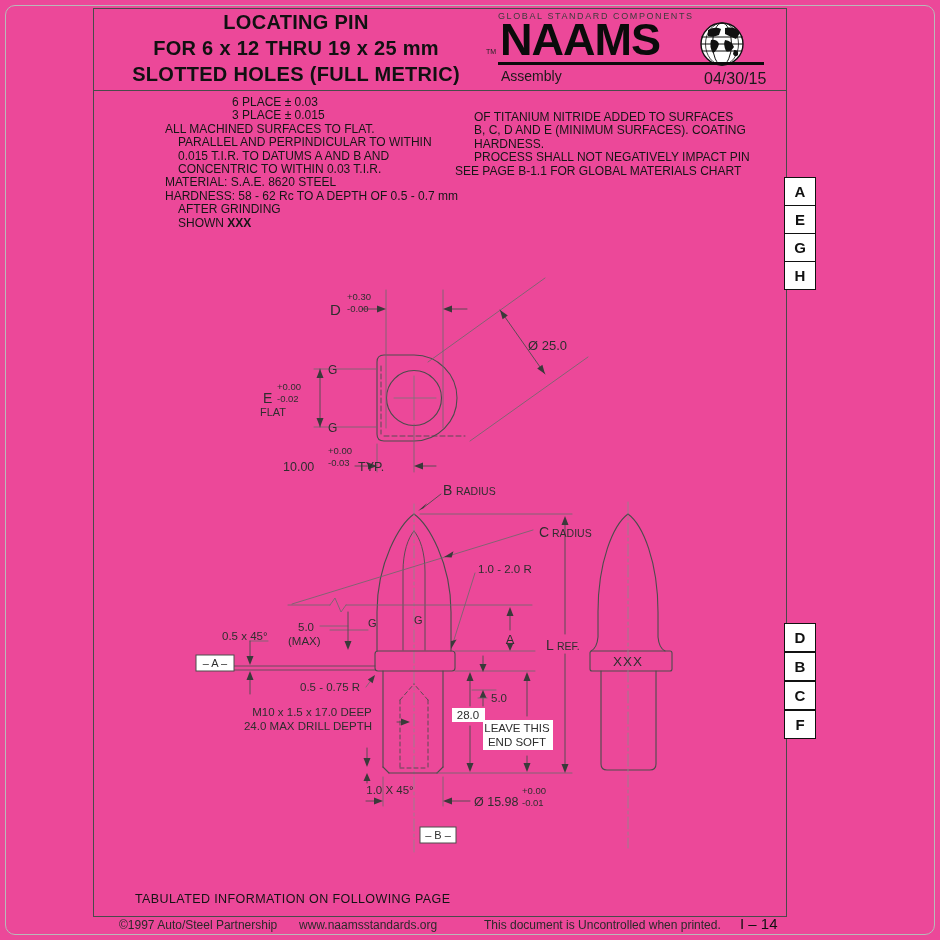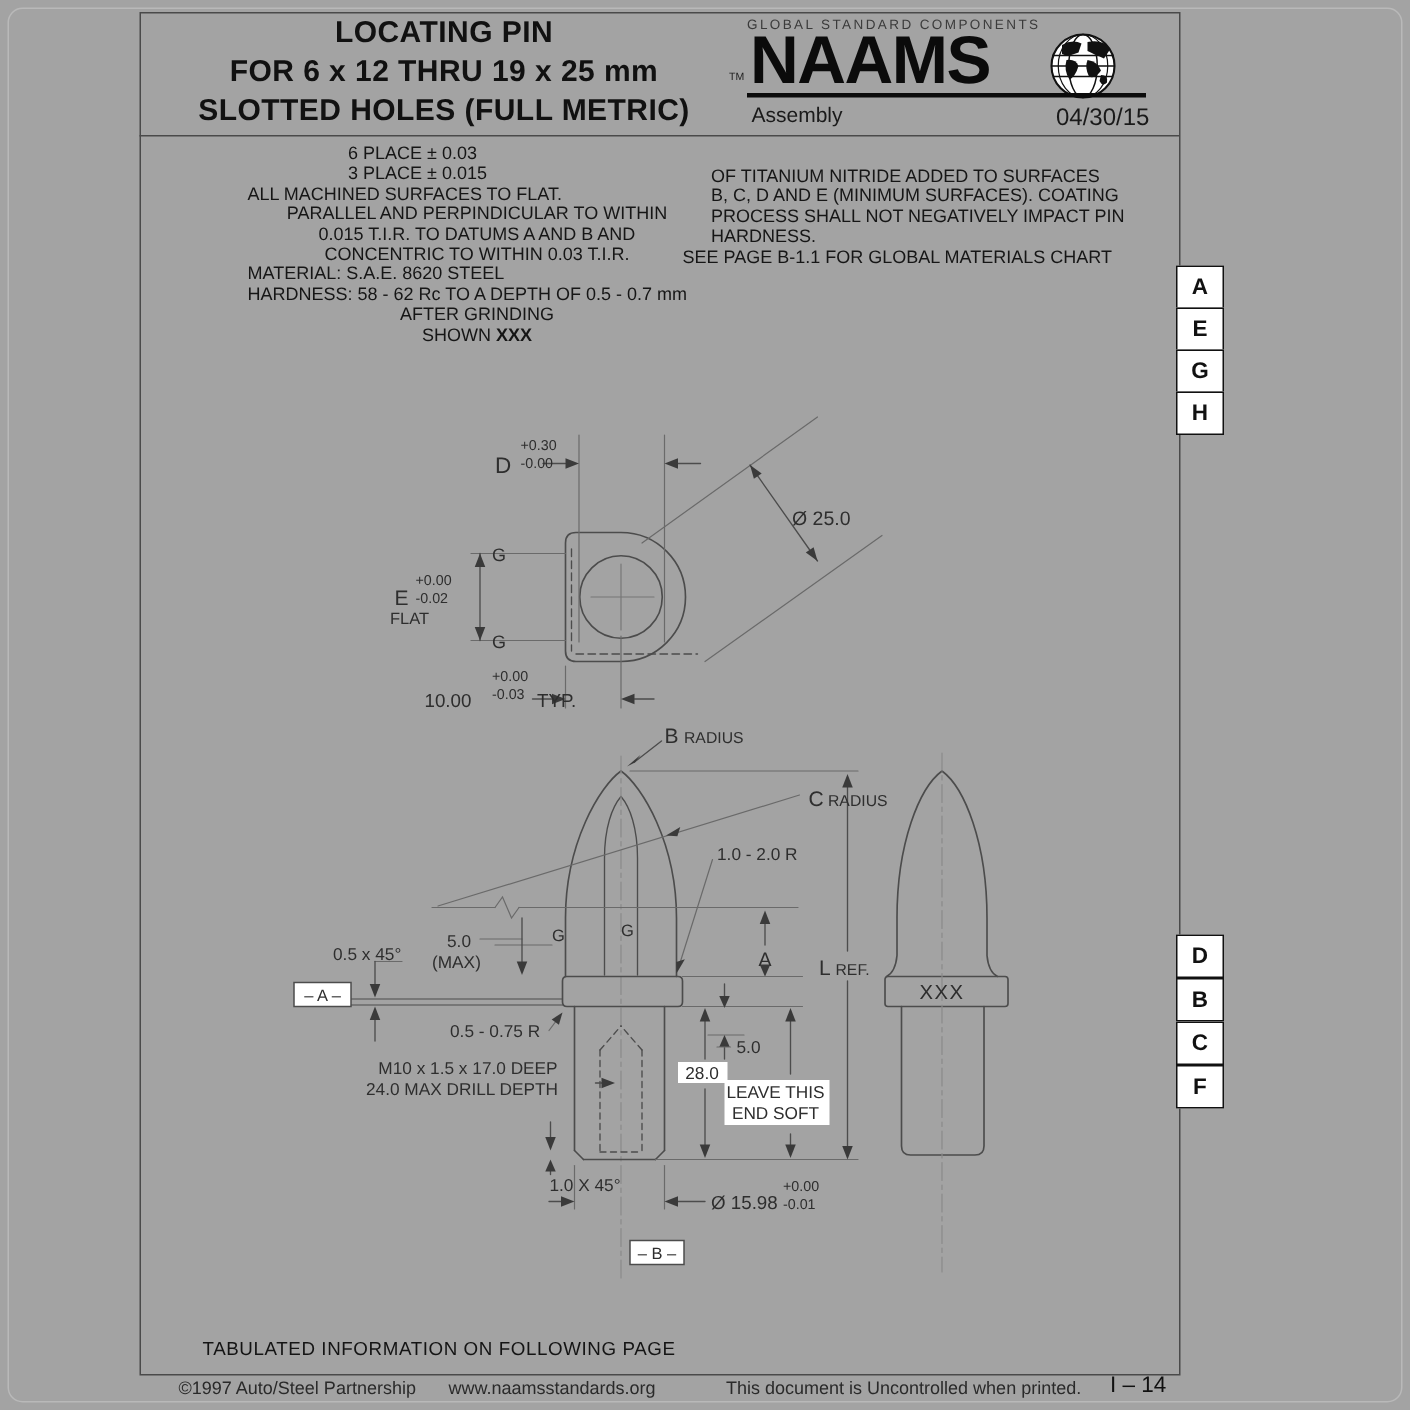--- a/index.html
+++ b/index.html
@@ -1,16 +1,16 @@
 <!DOCTYPE html>
 <html><head>
 <meta charset="utf-8">
 <style>
   html,body{margin:0;padding:0;background:#fff;}
-  #page{position:relative;width:940px;height:940px;background:#a3a3a3;overflow:hidden;
+  #page{position:relative;width:940px;height:940px;background:#ec4899;overflow:hidden;
         font-family:"Liberation Sans",sans-serif;color:#1a1a1a;}
   .pageborder{position:absolute;left:5px;top:5px;width:928px;height:928px;
         border:1px solid #b9b9b9;border-radius:10px;}
   
   .frame{position:absolute;left:93px;top:8px;width:692px;height:907px;border:1.5px solid #4a4a4a;}
   .headerline{position:absolute;left:93px;top:90px;width:693px;height:0;border-top:1.5px solid #4a4a4a;}
   
   .titleblock{position:absolute;left:100px;top:9px;width:392px;text-align:center;
         font-weight:bold;font-size:20px;line-height:26px;letter-spacing:.3px;color:#111;}
   .tagline{position:absolute;left:498px;top:11px;font-size:9px;letter-spacing:1.6px;color:#3b3b3b;}
@@ -18,21 +18,21 @@
   .brandname{position:absolute;left:500px;top:14px;font-size:45px;font-weight:900;
         letter-spacing:-1px;color:#0b0b0b;}
   .brandrule{position:absolute;left:498px;top:62px;width:266px;height:3px;background:#0b0b0b;}
   .division{position:absolute;left:501px;top:68px;font-size:14px;color:#1a1a1a;}
   .hdate{position:absolute;left:704px;top:70px;width:60px;text-align:right;font-size:16px;color:#1a1a1a;}
   .globe{position:absolute;left:684px;top:20px;}
   
   .notesL{position:absolute;left:165px;top:96px;font-size:12px;line-height:13.4px;color:#161616;white-space:nowrap;}
   .notesL .tolrow{display:flex;}
   .notesL .tollbl{width:67px;}
-  .notesL .i1{margin-left:13px;text-align:center;}
+  .notesL .i1{margin-left:13px;}
   .notesR{position:absolute;left:455px;top:111px;font-size:12px;line-height:13.4px;color:#161616;white-space:nowrap;}
   .notesR .i1{margin-left:19px;}
   b.xxx{font-weight:bold;}
   
   .refbox{position:absolute;left:784px;width:30px;height:27px;border:1.5px solid #111;background:#fff;
         display:flex;align-items:center;justify-content:center;font-size:15px;font-weight:bold;color:#111;}
   
   svg.draw{position:absolute;left:0;top:0;}
   svg text{font-family:"Liberation Sans",sans-serif;fill:#2e2e2e;}
   
@@ -86,22 +86,22 @@
     <div class="i1">CONCENTRIC TO WITHIN 0.03 T.I.R.</div>
     <div>MATERIAL: S.A.E. 8620 STEEL</div>
     <div>HARDNESS: 58 - 62 Rc TO A DEPTH OF 0.5 - 0.7 mm</div>
     <div class="i1">AFTER GRINDING</div>
     <div class="i1"><span>SHOWN </span><b class="xxx">XXX</b></div>
   </div>
 
   <div class="notesR">
     <div class="i1">OF TITANIUM NITRIDE ADDED TO SURFACES</div>
     <div class="i1">B, C, D AND E (MINIMUM SURFACES). COATING</div>
+    <div class="i1">HARDNESS.</div>
     <div class="i1">PROCESS SHALL NOT NEGATIVELY IMPACT PIN</div>
-    <div class="i1">HARDNESS.</div>
     <div>SEE PAGE B-1.1 FOR GLOBAL MATERIALS CHART</div>
   </div>
 
   <div class="refbox" style="top:177px">A</div>
   <div class="refbox" style="top:205px">E</div>
   <div class="refbox" style="top:233px">G</div>
   <div class="refbox" style="top:261px">H</div>
   <div class="refbox" style="top:623px">D</div>
   <div class="refbox" style="top:652px">B</div>
   <div class="refbox" style="top:681px">C</div>

